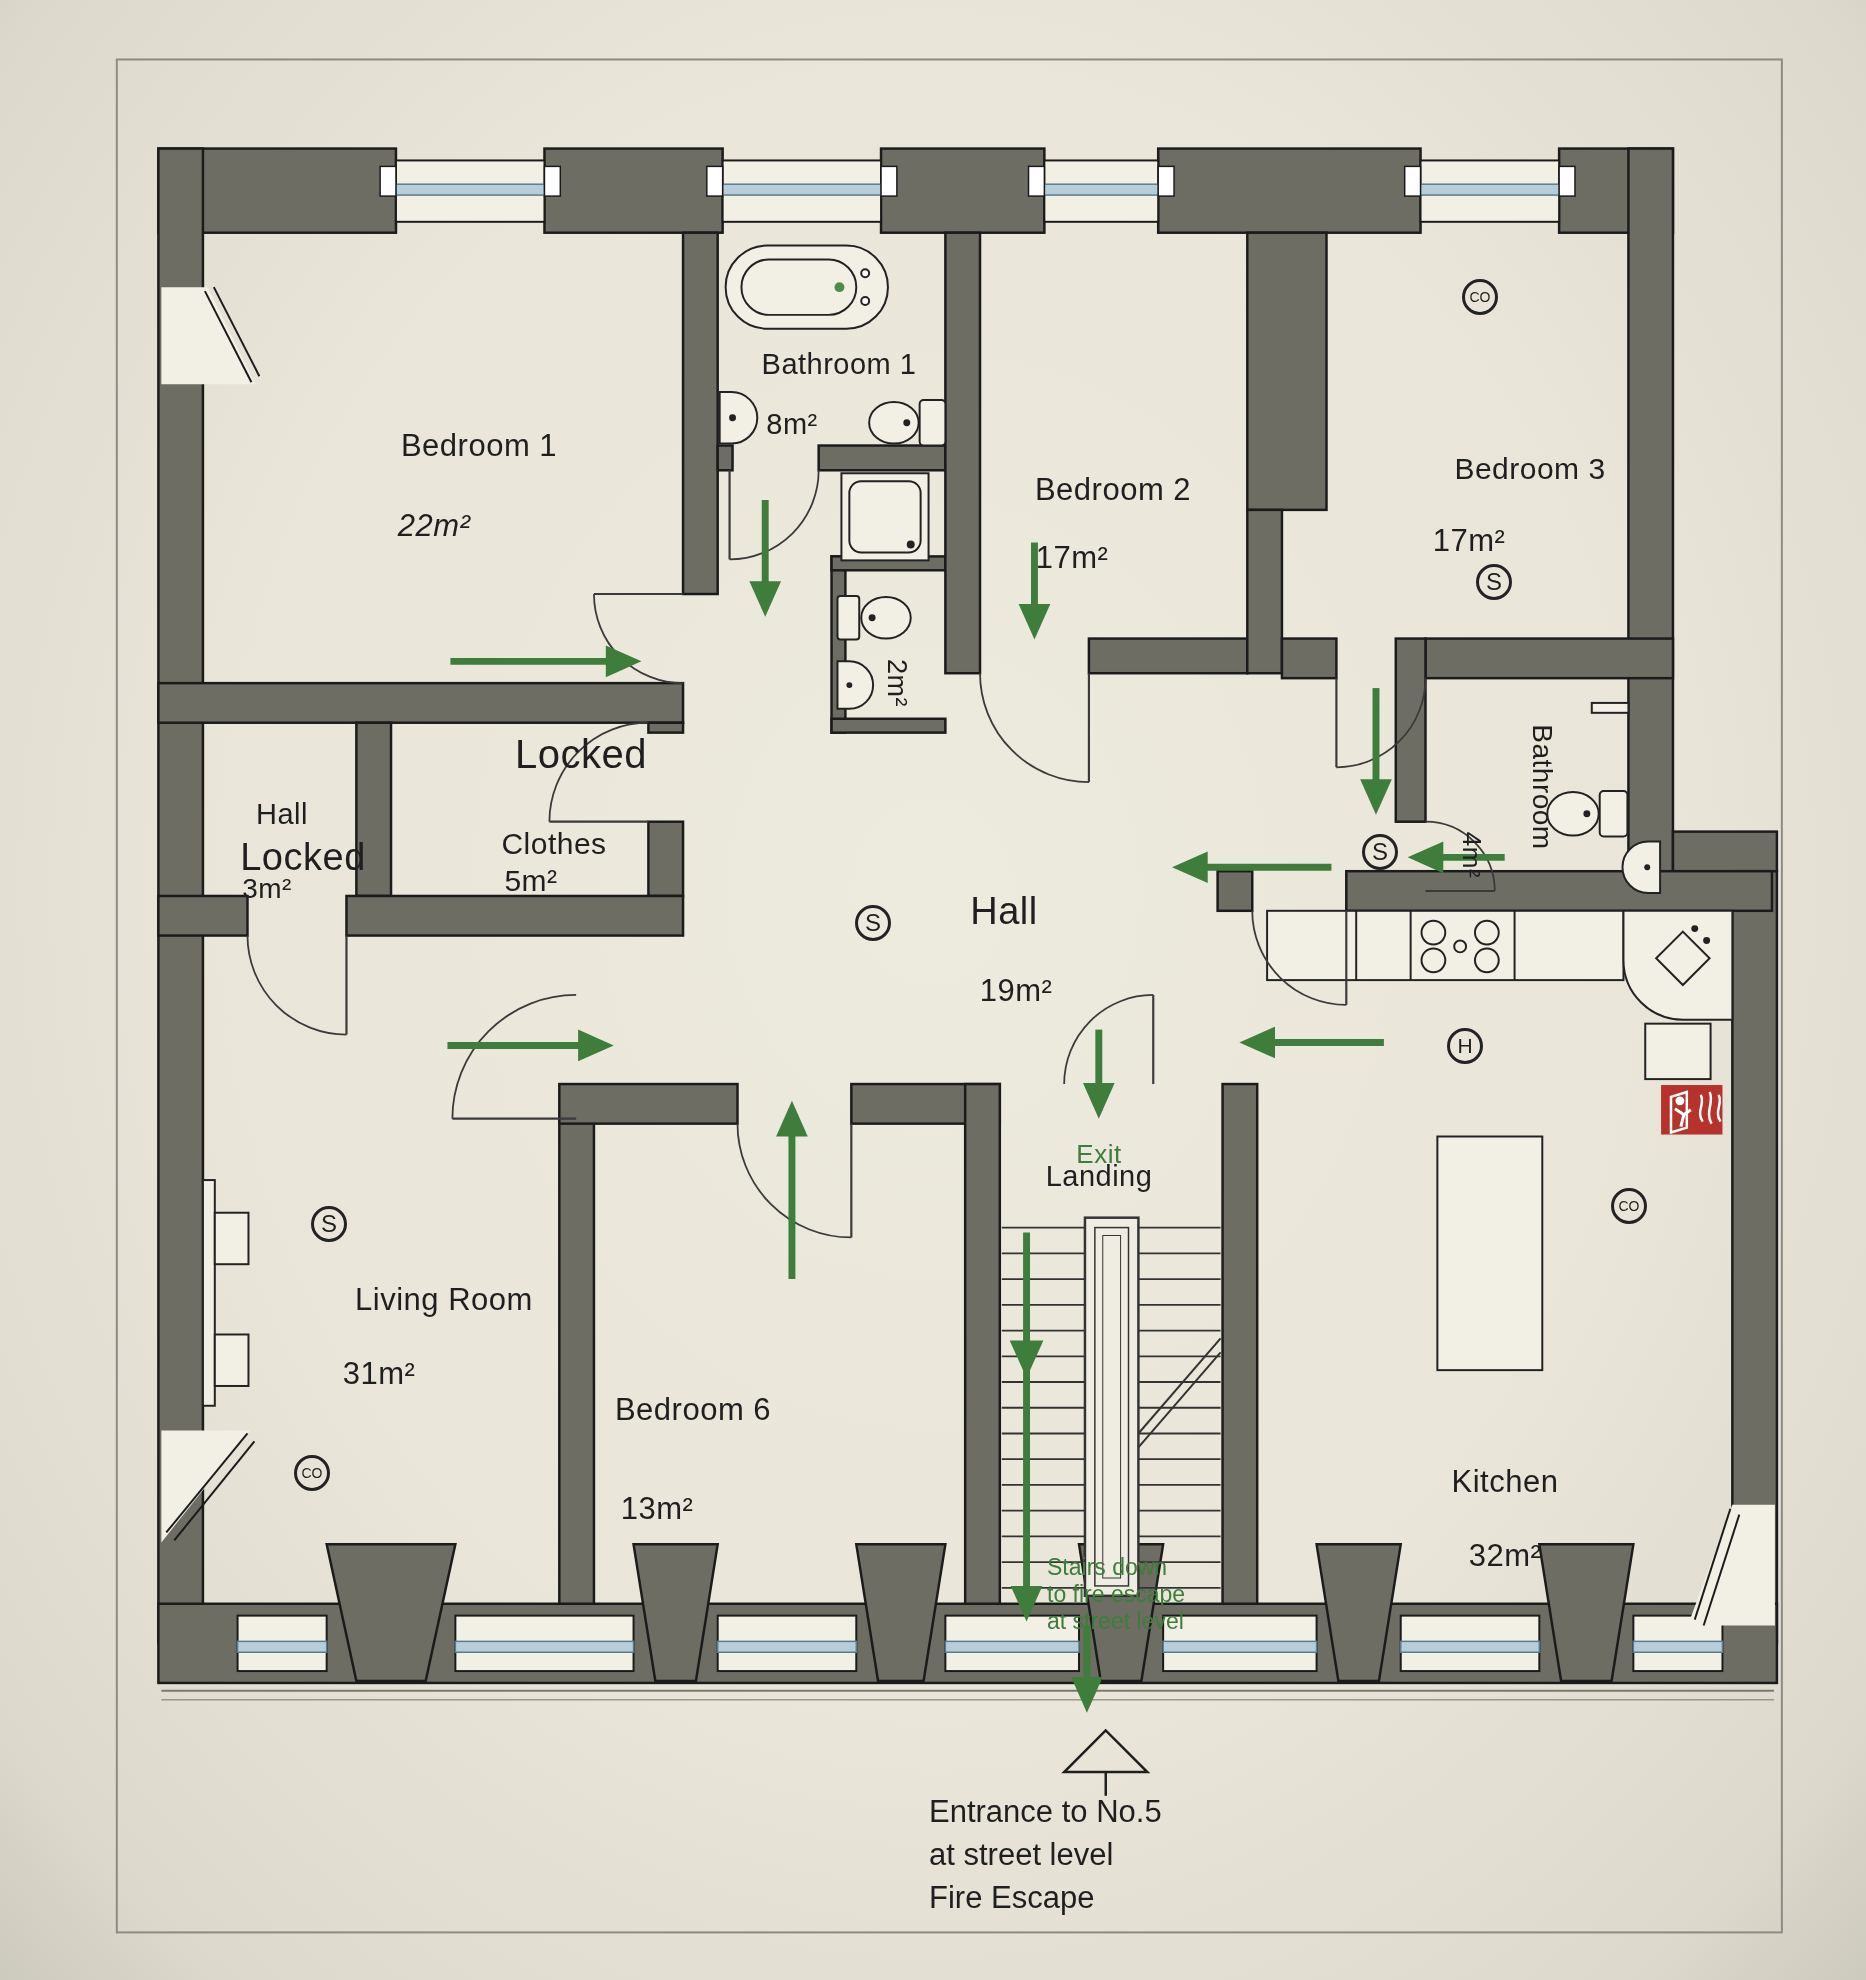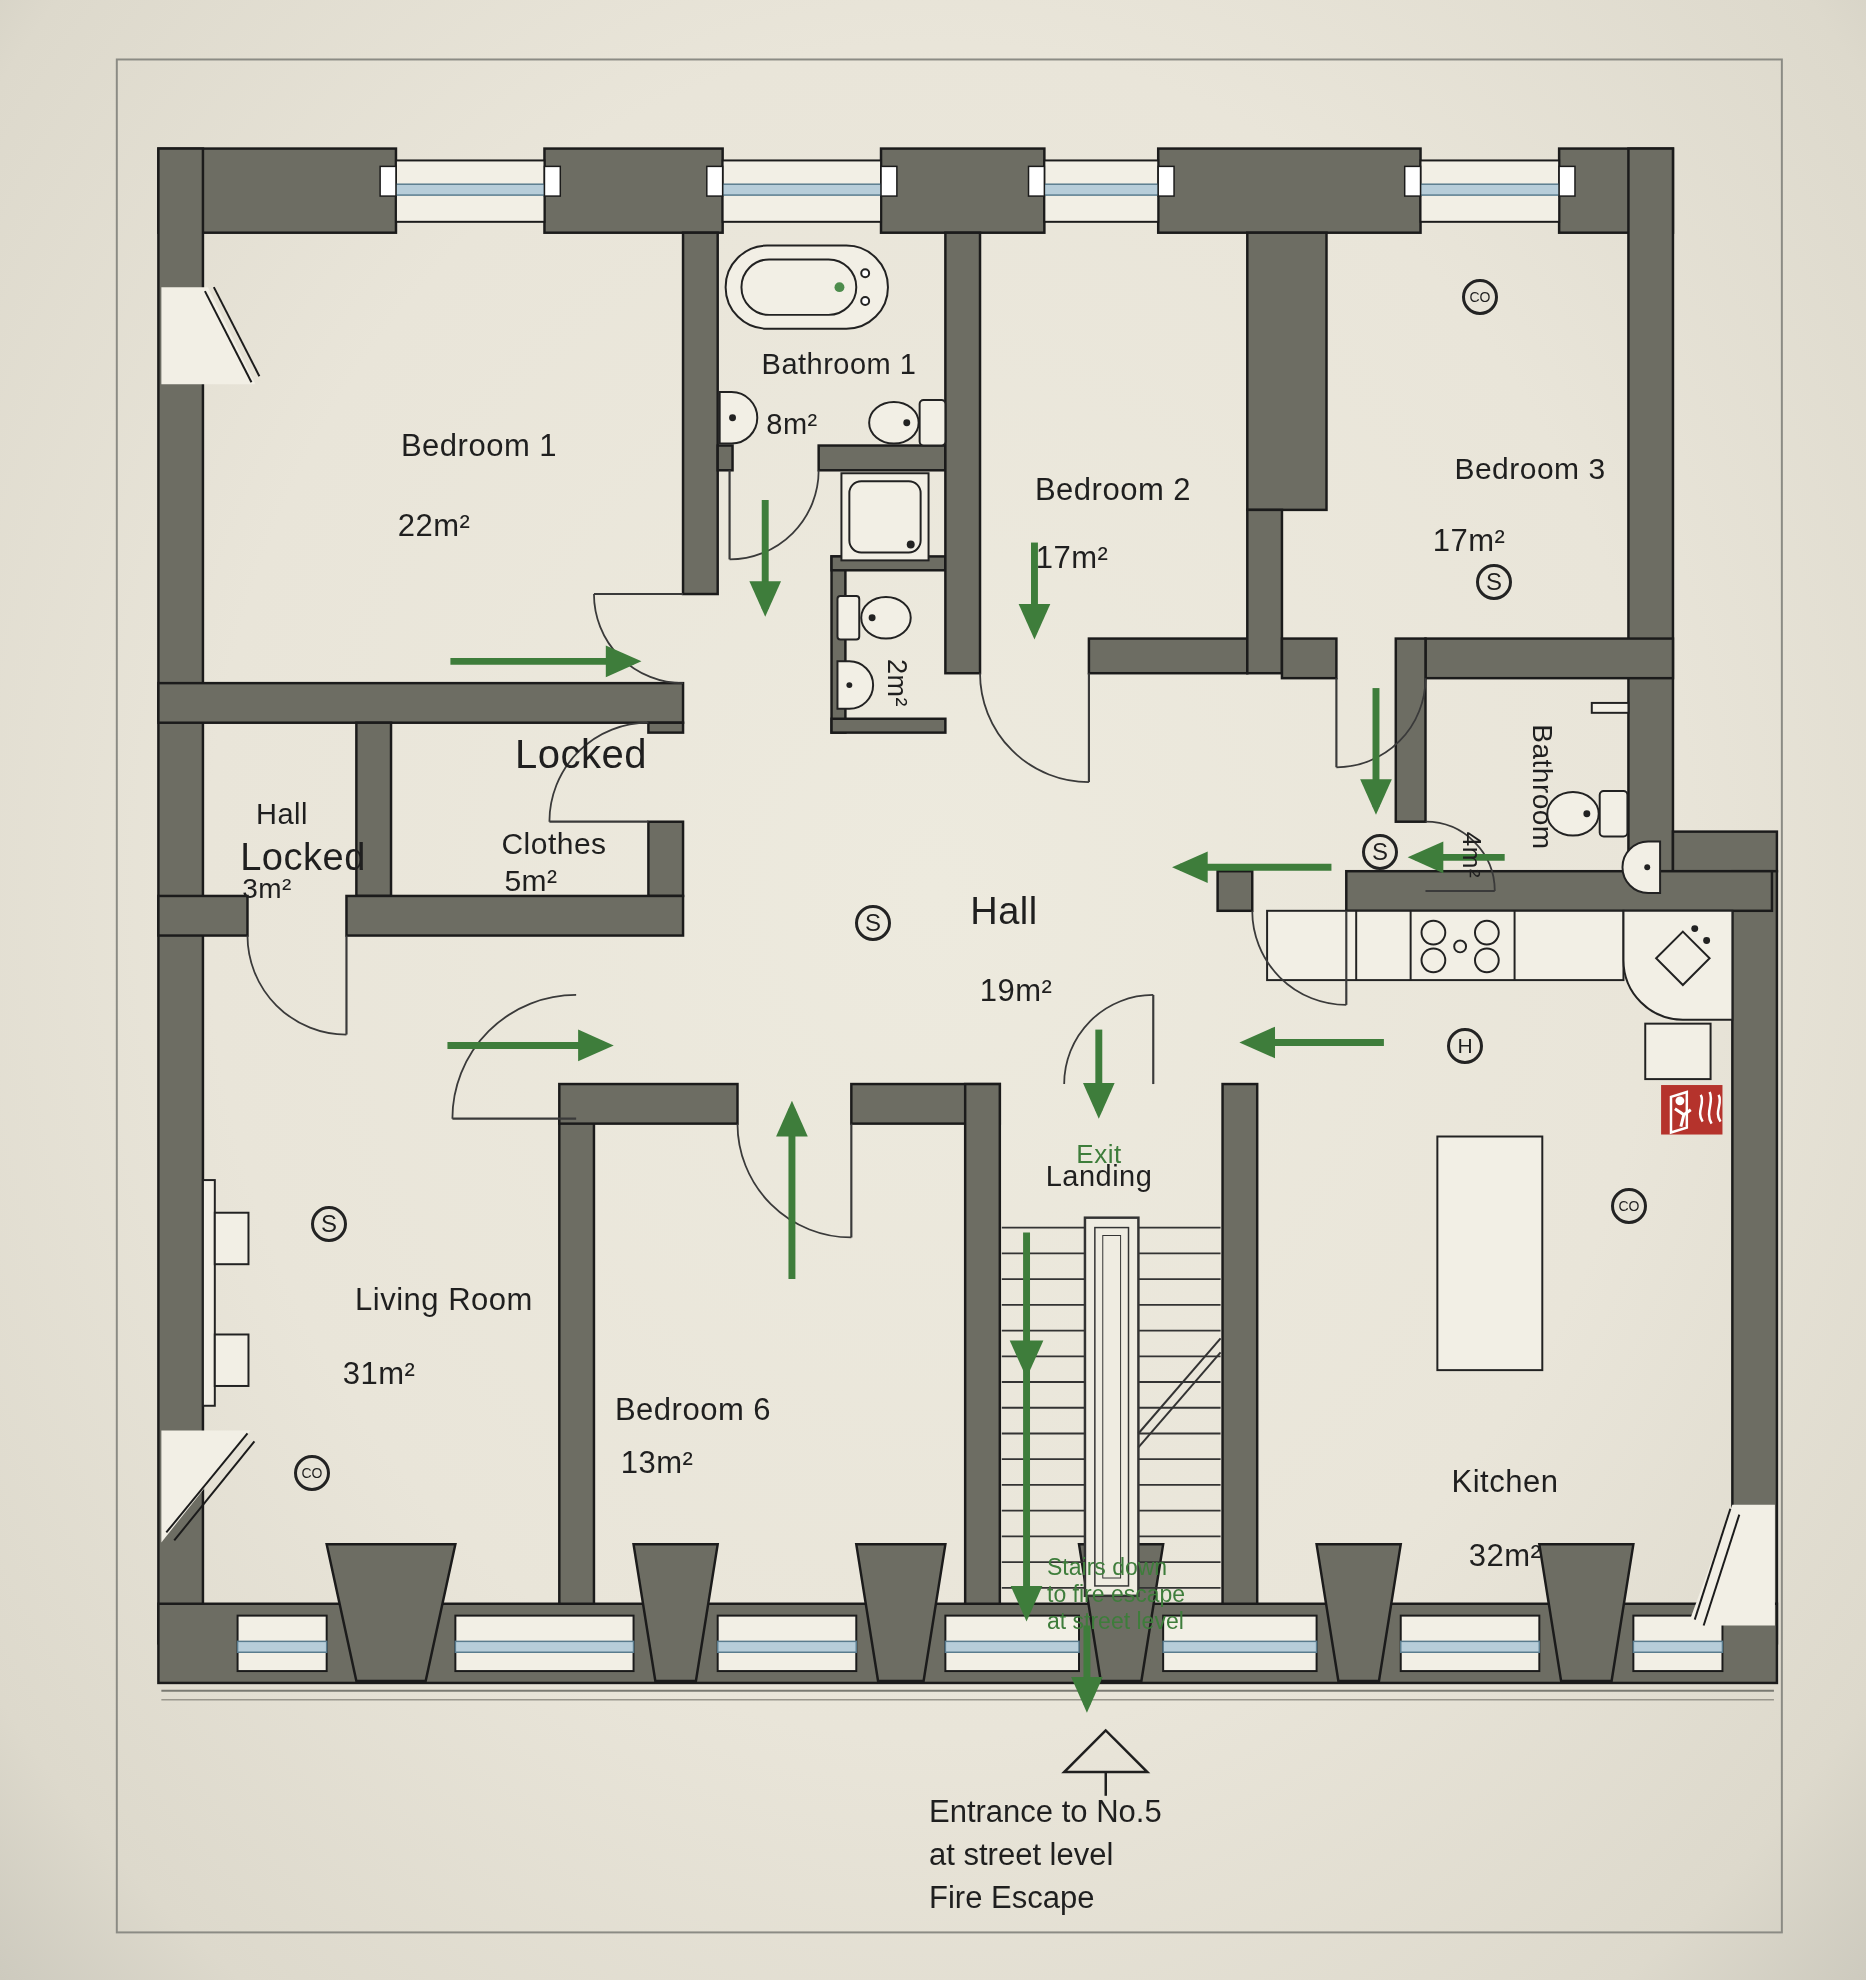--- a/index.html
+++ b/index.html
@@ -312,21 +312,21 @@
     <path d="M1692,1120 l9,6 l-3,12 M1701,1126 l7,-5" stroke="#fff" fill="none" stroke-width="3"></path>
   </g>
 
   <g stroke="#1f1f1f" fill="none" stroke-width="2.5">
     <polygon points="1117,1748 1075,1790 1159,1790"></polygon>
     <line x1="1117" y1="1790" x2="1117" y2="1814"></line>
   </g>
 </svg>
 
   <div class="lbl" style="left:479px;top:445px;font-size:31px;">Bedroom 1</div>
-  <div class="lbl" style="left:434px;top:525px;font-size:31px;">22m²</div>
+  <div class="lbl" style="left:434px;top:525px;font-size:31px;font-style:italic;">22m²</div>
 
   <div class="lbl" style="left:839px;top:364px;font-size:29px;">Bathroom 1</div>
   <div class="lbl" style="left:792px;top:424px;font-size:29px;">8m²</div>
 
   <div class="lbl v" style="left:896px;top:683px;font-size:27px;">2m²</div>
 
   <div class="lbl" style="left:1113px;top:489px;font-size:31px;">Bedroom 2</div>
   <div class="lbl" style="left:1072px;top:557px;font-size:31px;">17m²</div>
 
   <div class="lbl" style="left:1530px;top:469px;font-size:30px;">Bedroom 3</div>
@@ -343,21 +343,21 @@
   <div class="lbl" style="left:267px;top:889px;font-size:28px;">3m²</div>
 
   <div class="lbl" style="left:581px;top:754px;font-size:40px;">Locked</div>
   <div class="lbl" style="left:554px;top:813px;font-size:30px;margin-top:31px;">Clothes</div>
   <div class="lbl" style="left:531px;top:881px;font-size:30px;">5m²</div>
 
   <div class="lbl" style="left:444px;top:1299px;font-size:31px;">Living Room</div>
   <div class="lbl" style="left:379px;top:1373px;font-size:31px;">31m²</div>
 
   <div class="lbl" style="left:693px;top:1409px;font-size:31px;">Bedroom 6</div>
-  <div class="lbl" style="left:657px;top:1462px;font-size:31px;">13m²</div>
+  <div class="lbl" style="left:657px;top:1508px;font-size:31px;">13m²</div>
 
   <div class="lbl" style="left:1505px;top:1481px;font-size:31px;">Kitchen</div>
   <div class="lbl" style="left:1505px;top:1555px;font-size:31px;">32m²</div>
 
   <div class="lbl green" style="left:1099px;top:1136px;font-size:26px;">Exit</div>
   <div class="lbl" style="left:1099px;top:1176px;font-size:29px;">Landing</div>
 
   <div class="noteblock green" style="left:1047px;top:1554px;font-size:23px;line-height:27px;">
     <div>Stairs down</div>
     <div>to fire escape</div>

